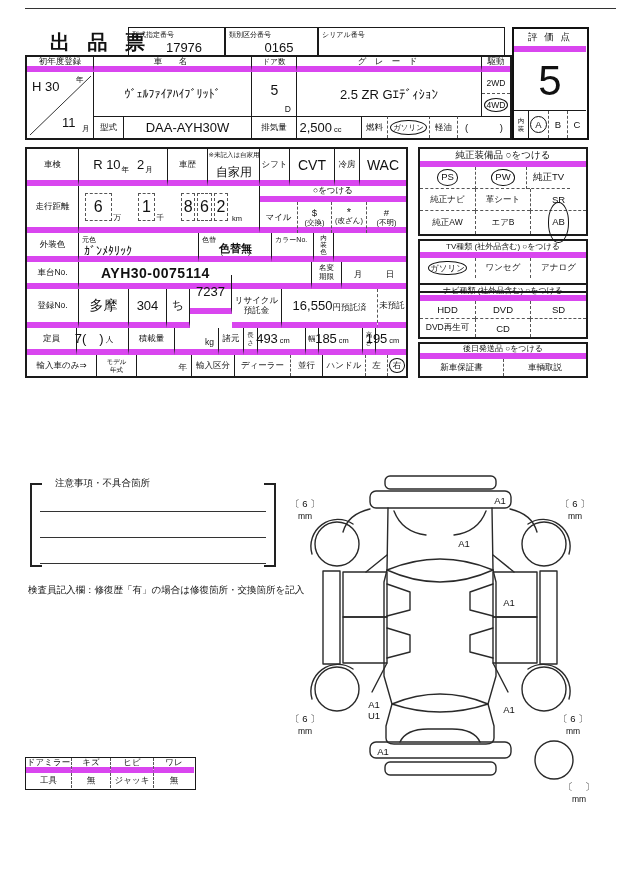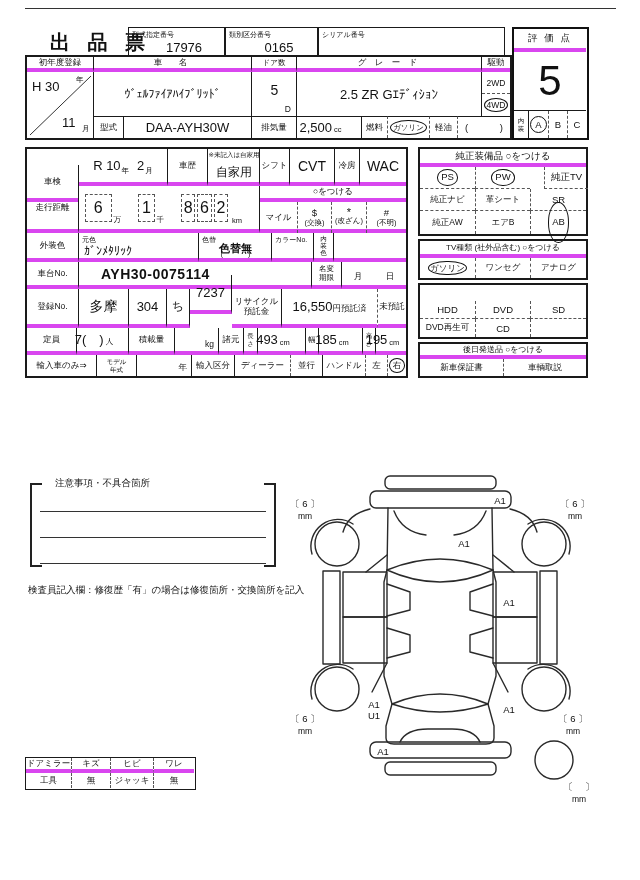--- a/index.html
+++ b/index.html
@@ -2,21 +2,21 @@
 <html><head>
 <meta charset="utf-8">
 <style>
   html,body{margin:0;padding:0;background:#e8e8e8}
   .sheet{position:relative;width:640px;height:880px;background:#fff;color:#111;
     font-family:"Liberation Sans","DejaVu Sans",sans-serif;overflow:hidden}
   .c{position:absolute;box-sizing:border-box}
   .cen{display:flex;align-items:center;justify-content:center;text-align:center}
   .col{display:flex;flex-direction:column;align-items:center;justify-content:center;text-align:center}
   .b{border:1px solid #1a1a1a}.b2{border:2px solid #1a1a1a}
-  .br{border-right:1px solid #1a1a1a}.bb{border-bottom:4px solid #d946ef}
+  .br{border-right:1px solid #1a1a1a}.bb{border-bottom:6px solid #d946ef}
   .bt{border-top:1px solid #1a1a1a}
   .dl{border-left:1px dashed #555}.db{border-bottom:1px dashed #555}
   .f6{font-size:6.5px}.f7{font-size:7.5px}.f8{font-size:8.5px}.f9{font-size:9.5px}
   .f11{font-size:11px}.f12{font-size:12px;font-weight:500}.f13{font-size:13px;font-weight:500}
   .f14{font-size:14px;font-weight:500}
   .pre{white-space:pre-line;line-height:1.12}.prew{white-space:pre}
   .circ{display:inline-block;border:1.6px solid #111;border-radius:50%;padding:0 5px;line-height:1.5}
   .circ1{display:inline-block;border:1.6px solid #111;border-radius:50%;width:15px;height:15px;line-height:15px;text-align:center}
   .boxlbl{position:absolute;left:3px;top:2px;font-size:7px}
   .dashbox{border:1.4px dashed #555;display:flex;align-items:center;justify-content:center;
@@ -97,21 +97,21 @@
     <div class="c cen bt f8" style="left:335px;top:59px;width:25px;height:22px">燃料</div>
     <div class="c cen bt dl" style="left:360px;top:59px;width:42px;height:22px;font-size:7.5px">
       <span class="circ" style="padding:1px 2px">ガソリン</span>
       </div>
     <div class="c cen bt dl f8" style="left:402px;top:59px;width:28px;height:22px">軽油</div>
     <div class="c cen bt dl f9 prew" style="left:430px;top:59px;width:53px;height:22px">(            )</div>
   </div>
 
   <div class="c b2" style="left:25px;top:147px;width:383px;height:231px">
 
-    <div class="c cen br bb f8" style="left:0;top:16px;width:52px;height:37px">車検</div>
+    <div class="c cen br bb f8" style="left:0;top:0;width:52px;height:37px">車検</div>
     <div class="c cen br bb" style="left:52px;top:0;width:89px;height:37px">
       <span class="f13">R 10</span>
       <span class="f7" style="margin:10px 1px 0 1px">年</span>
       <span class="f13" style="margin-left:7px">2</span>
       <span class="f7" style="margin:10px 0 0 1px">月</span>
     </div>
     <div class="c cen br bb f8" style="left:141px;top:0;width:40px;height:37px">車歴</div>
     <div class="c br bb" style="left:181px;top:0;width:52px;height:37px">
       <div class="c f6" style="left:0;top:2px;width:52px;text-align:center">※未記入は自家用</div>
       <div class="c cen f12" style="left:0;top:11px;width:52px;height:24px">自家用</div>
@@ -234,41 +234,42 @@
   </div>
 
   <div class="c b2" style="left:418px;top:147px;width:170px;height:89px">
     <div class="c cen bb f9" style="left:0;top:0;width:166px;height:18px">純正装備品 ○をつける</div>
     <div class="c cen db" style="left:0;top:18px;width:55px;height:22px;font-size:9.5px">
       <span class="circ" style="padding:0 3px">PS</span>
       </div>
     <div class="c cen db dl" style="left:55px;top:18px;width:55px;height:22px;font-size:9.5px">
       <span class="circ" style="padding:0 3px">PW</span>
       </div>
-    <div class="c cen db dl f9" style="left:124px;top:18px;width:44px;height:22px">純正TV</div>
+    <div class="c cen db dl f9" style="left:106px;top:18px;width:44px;height:22px">純正TV</div>
     <div class="c cen db f8" style="left:0;top:40px;width:55px;height:22px">純正ナビ</div>
     <div class="c cen db dl f8" style="left:55px;top:40px;width:55px;height:22px">革シート</div>
     <div class="c cen db dl f9" style="left:110px;top:40px;width:56px;height:22px">SR</div>
     <div class="c cen f8" style="left:0;top:62px;width:55px;height:23px">純正AW</div>
     <div class="c cen dl f8" style="left:55px;top:62px;width:55px;height:23px">エアB</div>
     <div class="c cen dl" style="left:110px;top:62px;width:56px;height:23px;font-size:9.5px">
       <span class="circ" style="padding:12px 3px">AB</span>
       </div>
   </div>
 
-  <div class="c b2" style="left:418px;top:239px;width:170px;height:41px">
+  <div class="c b2" style="left:418px;top:239px;width:170px;height:54px">
     <div class="c cen bb" style="left:0;top:0;width:166px;height:17px;font-size:8px">TV種類 (社外品含む) ○をつける</div>
     <div class="c cen f8" style="left:0;top:17px;width:55px;height:20px">
       <span class="circ" style="padding:0 1px">ガソリン</span>
       </div>
     <div class="c cen dl f8" style="left:55px;top:17px;width:55px;height:20px">ワンセグ</div>
     <div class="c cen dl f8" style="left:110px;top:17px;width:56px;height:20px">アナログ</div>
   </div>
 
   <div class="c b2" style="left:418px;top:283px;width:170px;height:56px">
+    <div class="c cen bb" style="left:0;top:0;width:166px;height:16px;font-size:8px">ナビ種類 (社外品含む) ○をつける</div>
     <div class="c cen db f9" style="left:0;top:16px;width:55px;height:18px">HDD</div>
     <div class="c cen db dl f9" style="left:55px;top:16px;width:55px;height:18px">DVD</div>
     <div class="c cen db dl f9" style="left:110px;top:16px;width:56px;height:18px">SD</div>
     <div class="c cen f8" style="left:0;top:34px;width:55px;height:18px">DVD再生可</div>
     <div class="c cen dl f9" style="left:55px;top:34px;width:55px;height:18px">CD</div>
     <div class="c cen dl f9" style="left:110px;top:34px;width:56px;height:18px"></div>
   </div>
 
   <div class="c b2" style="left:418px;top:342px;width:170px;height:36px">
     <div class="c cen bb" style="left:0;top:0;width:166px;height:15px;font-size:8px">後日発送品 ○をつける</div>

